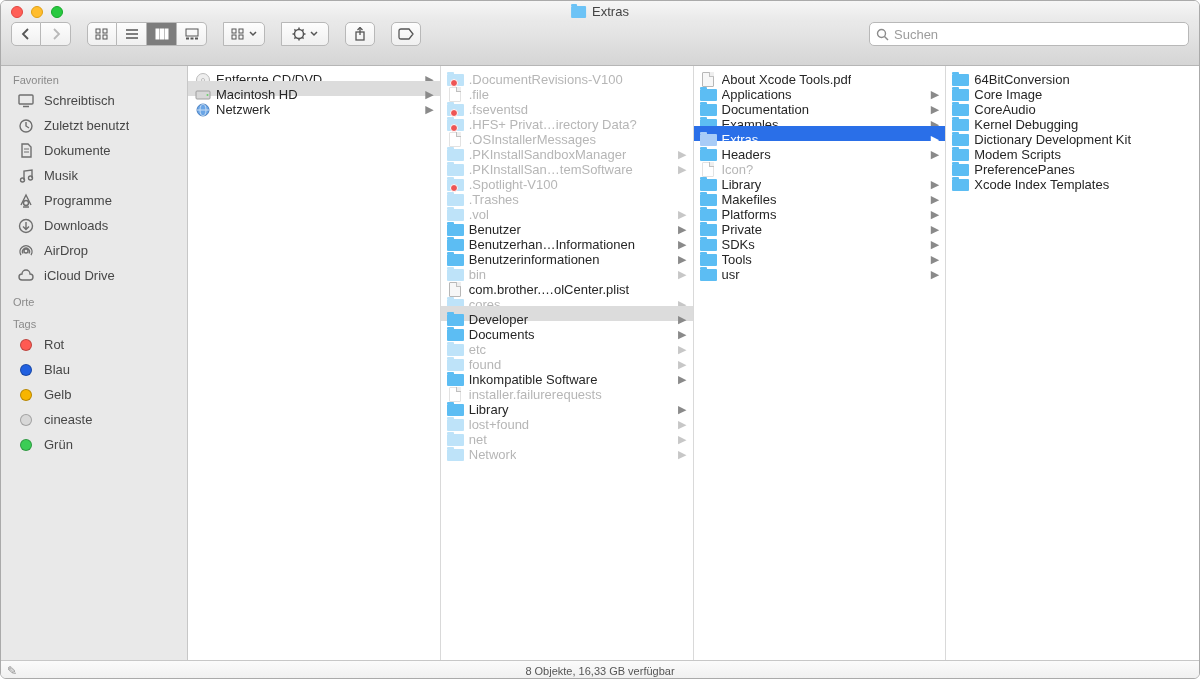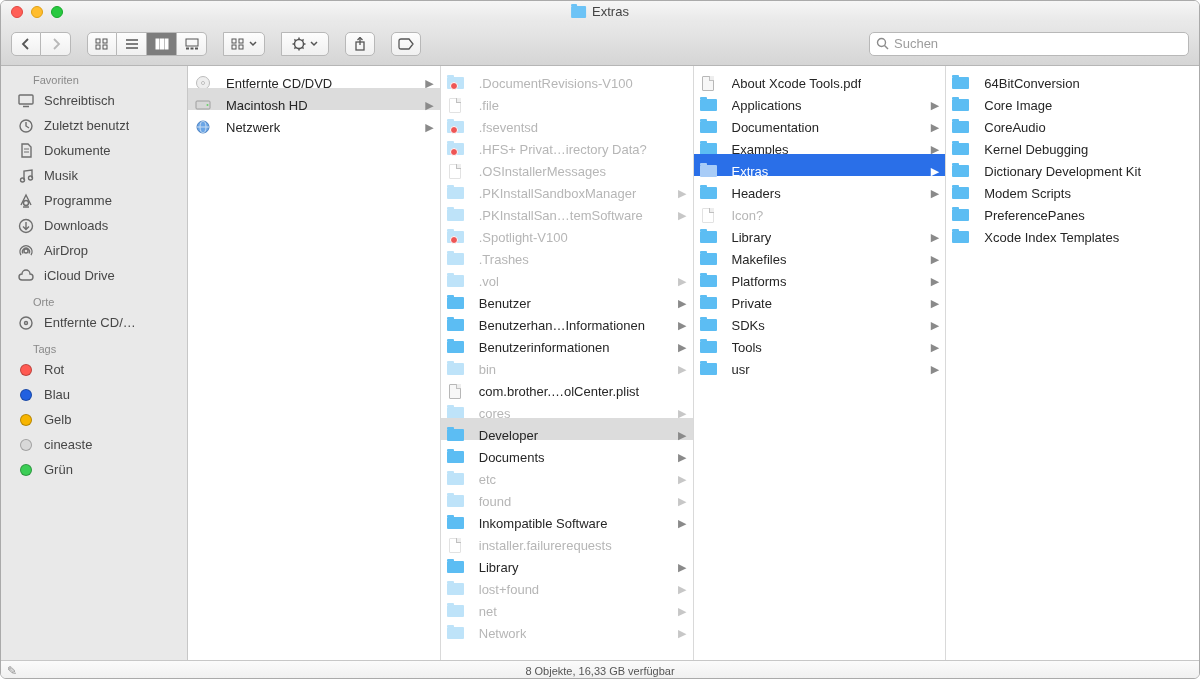--- a/index.html
+++ b/index.html
@@ -10,46 +10,46 @@
   .traffic { display:flex; gap:8px; padding-left:10px; }
   .tl { width:12px; height:12px; border-radius:50%; }
   .tl.red { background:#ff5f57; border:0.5px solid #e04640; }
   .tl.yellow { background:#ffbd2e; border:0.5px solid #dfa013; }
   .tl.green { background:#28c940; border:0.5px solid #17a82b; }
   .title-center { position:absolute; left:50%; transform:translateX(-50%); display:flex; align-items:center; gap:6px; font-size:13px; color:#444; }
   .mini-folder { width:15px; height:12px; background:#6cc3f6; border-radius:1px; position:relative; }
   .mini-folder::before { content:""; position:absolute; top:-2px; left:0; width:6px; height:2px; background:#6cc3f6; border-radius:1px 1px 0 0; }
 
   
-  .toolbar { height:44px; background:linear-gradient(#e9e9e9,#d5d5d5); border-bottom:1px solid #b6b6b6; display:flex; align-items:center; padding:0 10px; gap:16px; }
+  .toolbar { height:44px; background:linear-gradient(#e9e9e9,#d5d5d5); border-bottom:1px solid #b6b6b6; display:flex; align-items:flex-start; padding:0 10px; gap:16px; }
   .btn-group { display:flex; }
   .tbtn { height:24px; min-width:30px; background:linear-gradient(#fdfdfd,#f0f0f0); border:1px solid #b8b8b8; display:flex; align-items:center; justify-content:center; cursor:default; }
   .btn-group .tbtn:first-child { border-radius:5px 0 0 5px; }
   .btn-group .tbtn:last-child  { border-radius:0 5px 5px 0; }
   .btn-group .tbtn:not(:first-child){ border-left:none; }
   .tbtn.solo { border-radius:5px; }
   .tbtn.active { background:#7d7d7d; }
   .tbtn.active svg * { stroke:#fff; fill:#fff; }
   .toolbar-spacer { flex:1; }
   .search { width:320px; height:24px; border:1px solid #b8b8b8; border-radius:5px; background:#fff; display:flex; align-items:center; padding:0 6px; gap:5px; }
   .search input { border:none; outline:none; font-size:13px; flex:1; background:transparent; color:#333; }
   .search input::placeholder{ color:#9c9c9c; }
 
   
   .main { display:flex; height:594px; }
   .sidebar { width:187px; background:#e9e9e9; border-right:1px solid #c7c7c7; overflow:hidden; font-size:13px; color:#474747; }
-  .side-header { font-size:11px; color:#8a8a8a; padding:8px 12px 2px 12px;margin-left:20px; }
+  .side-header { font-size:11px; color:#8a8a8a; padding:8px 12px 2px 12px; }
   .side-item { display:flex; align-items:center; gap:10px; padding:3px 10px 3px 16px; height:25px; cursor:default; }
   .side-item.tag .dot { width:12px; height:12px; border-radius:50%; border:1px solid rgba(0,0,0,.25); }
 
   
   .columns { flex:1; display:flex; overflow:hidden; background:#fff; font-size:13px; }
   .column { width:253px; border-right:1px solid #d9d9d9; overflow-y:auto; overflow-x:hidden; }
   .column:last-child { border-right:none; }
-  .row { display:flex; align-items:center; height:22px; padding:12px 4px 0 6px; gap:15px; cursor:default; position:relative; color:#262626;}
+  .row { display:flex; align-items:center; height:15px; padding:12px 4px 0 6px; gap:5px; cursor:default; position:relative; color:#262626;}
   .row.dim { color:#b6b6b6; }
   .row.gray-sel { background:#dcdcdc; }
   .row.blue-sel { background:#2a6fe8; color:#fff; }
   .row .chev { margin-left:auto; margin-right:2px; font-size:11px; color:#8a8a8a; }
   .row.blue-sel .chev { color:#fff; }
   .row.dim .chev { color:#c7c7c7; }
   .ic { width:17px; height:14px; flex:0 0 17px; display:flex; align-items:center; justify-content:center; }
   .folder { width:17px; height:12px; background:#5cbdf3; border-radius:1px; position:relative; }
   .folder::before { content:""; position:absolute; top:-2px; left:0; width:7px; height:2px; background:#5cbdf3; border-radius:1px 1px 0 0; }
   .folder.dim { background:#bee3f9; }
@@ -256,29 +256,20 @@
       </div>
       <div class="side-item">
         <span class="ic">
           <svg width="18" height="16">
             <path d="M5 12 A3 3 0 0 1 5 6 A4 4 0 0 1 13 6 A3 3 0 0 1 13 12 Z" stroke="#6f6f6f" stroke-width="1.4" fill="none"></path>
           </svg>
         </span>
         <span class="nobrk">iCloud Drive</span>
       </div>
       <div class="side-header">Orte</div>
-      <div class="side-item">
-        <span class="ic">
-          <svg width="18" height="16">
-            <circle cx="9" cy="8" r="6" stroke="#6f6f6f" stroke-width="1.4" fill="none"></circle>
-            <circle cx="9" cy="8" r="1.5" stroke="#6f6f6f" stroke-width="1.4" fill="none"></circle>
-          </svg>
-        </span>
-        <span class="nobrk">Entfernte CD/…</span>
-      </div>
       <div class="side-header">Tags</div>
       <div class="side-item tag">
         <span class="ic">
           <span class="dot" style="background:#ff5a52"></span>
         </span>
         <span class="nobrk">Rot</span>
       </div>
       <div class="side-item tag">
         <span class="ic">
           <span class="dot" style="background:#2160e0"></span>

